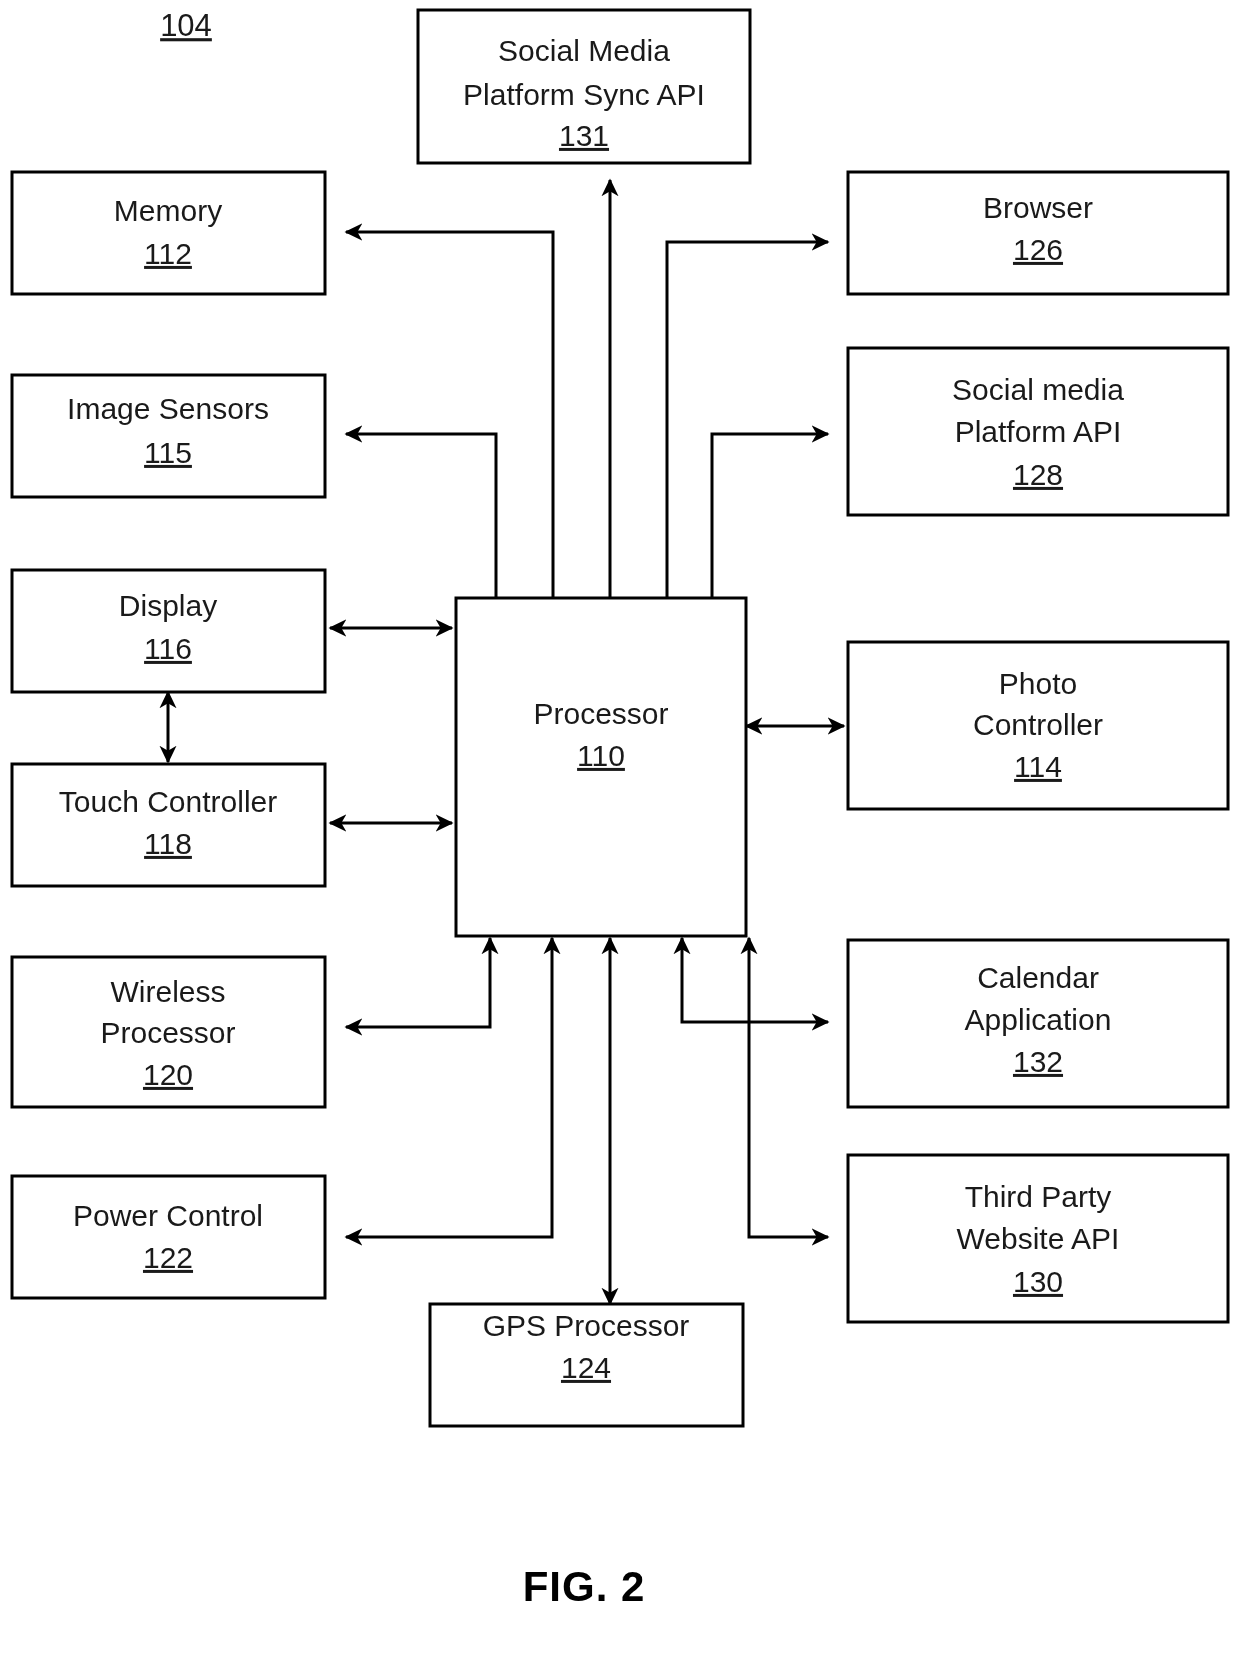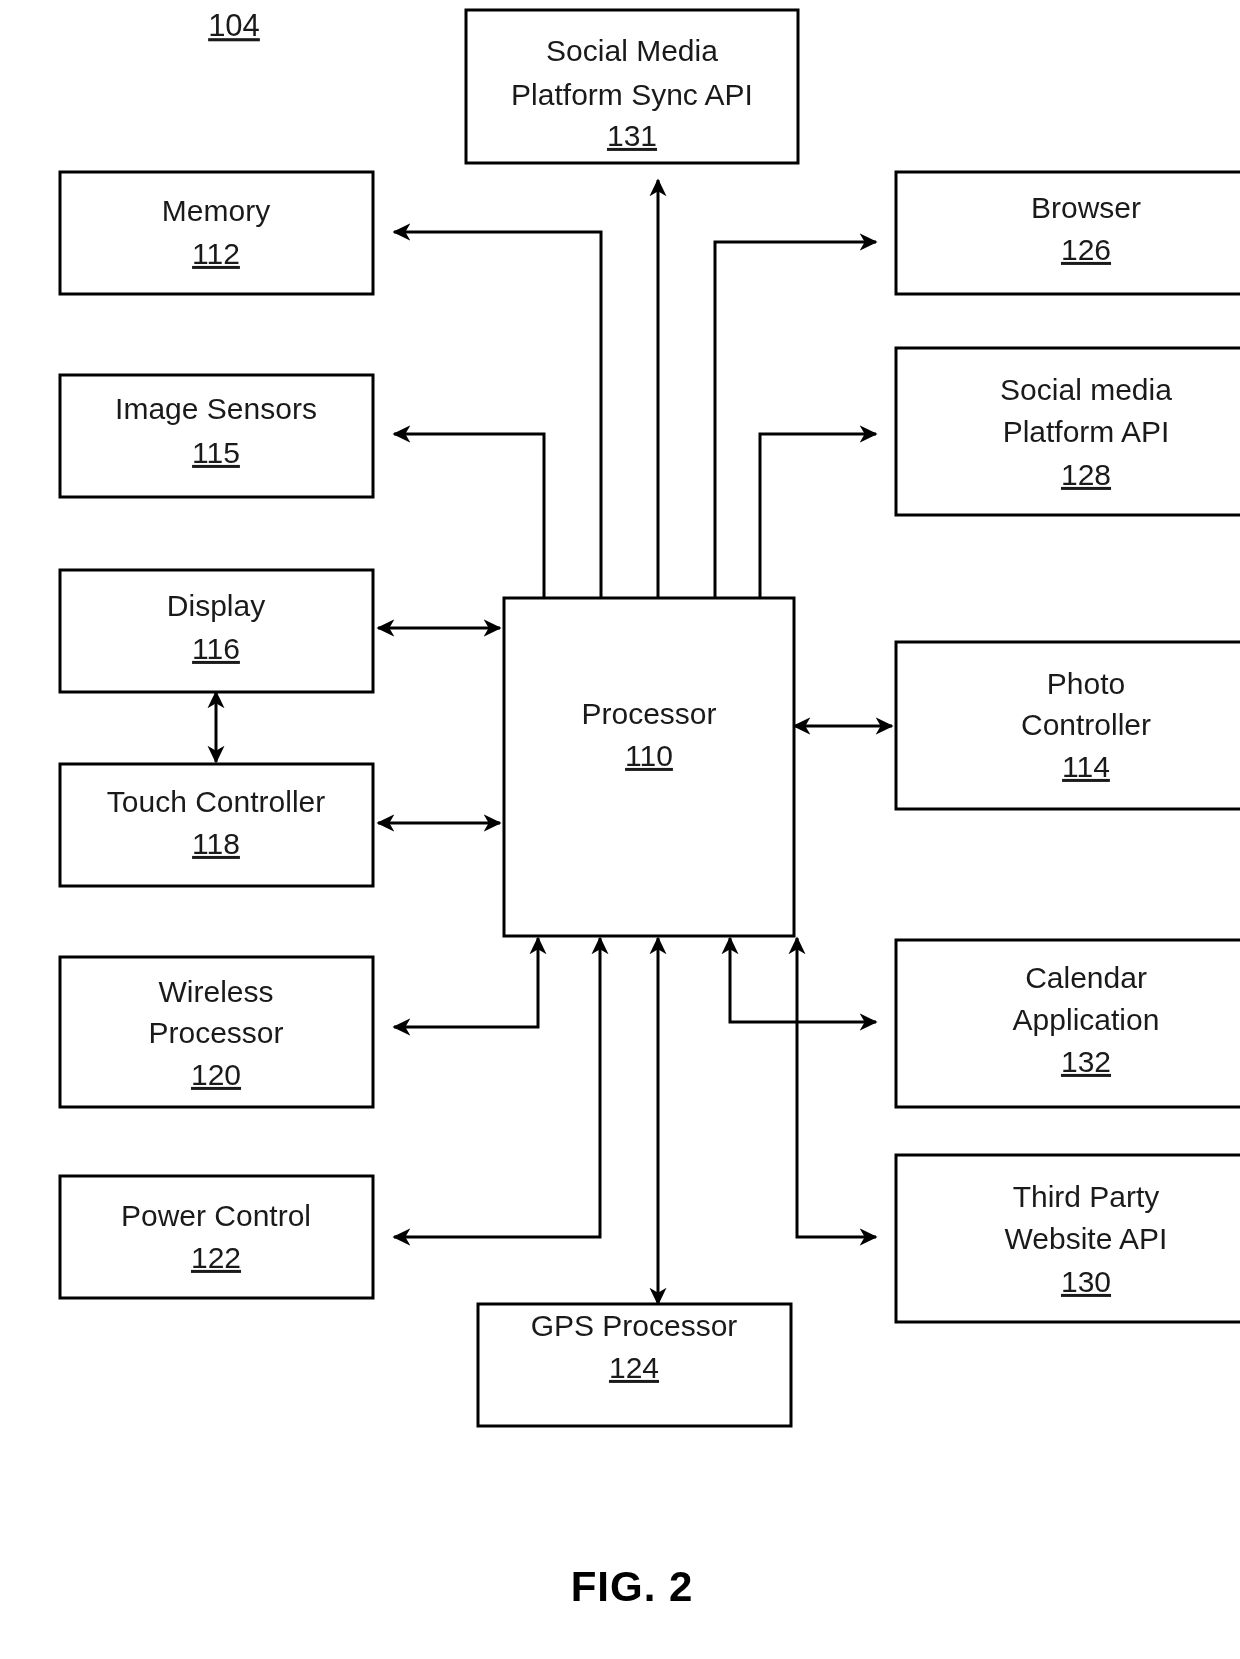--- a/index.html
+++ b/index.html
@@ -12,21 +12,20 @@
     height: 1659px;
     font-family: "Liberation Sans", sans-serif;
     overflow: hidden;
     position: relative;
   }
   #diagram-root {
     position: absolute;
     left: 0; top: 0;
     width: 1140px;
     height: 1659px;
-    padding-left: 48px;
   }
   svg { display: block; }
   .node-rect {
     fill: #ffffff;
     stroke: #000000;
     stroke-width: 3;
   }
   .node-label {
     font-family: "Liberation Sans", sans-serif;
     font-size: 30px;

